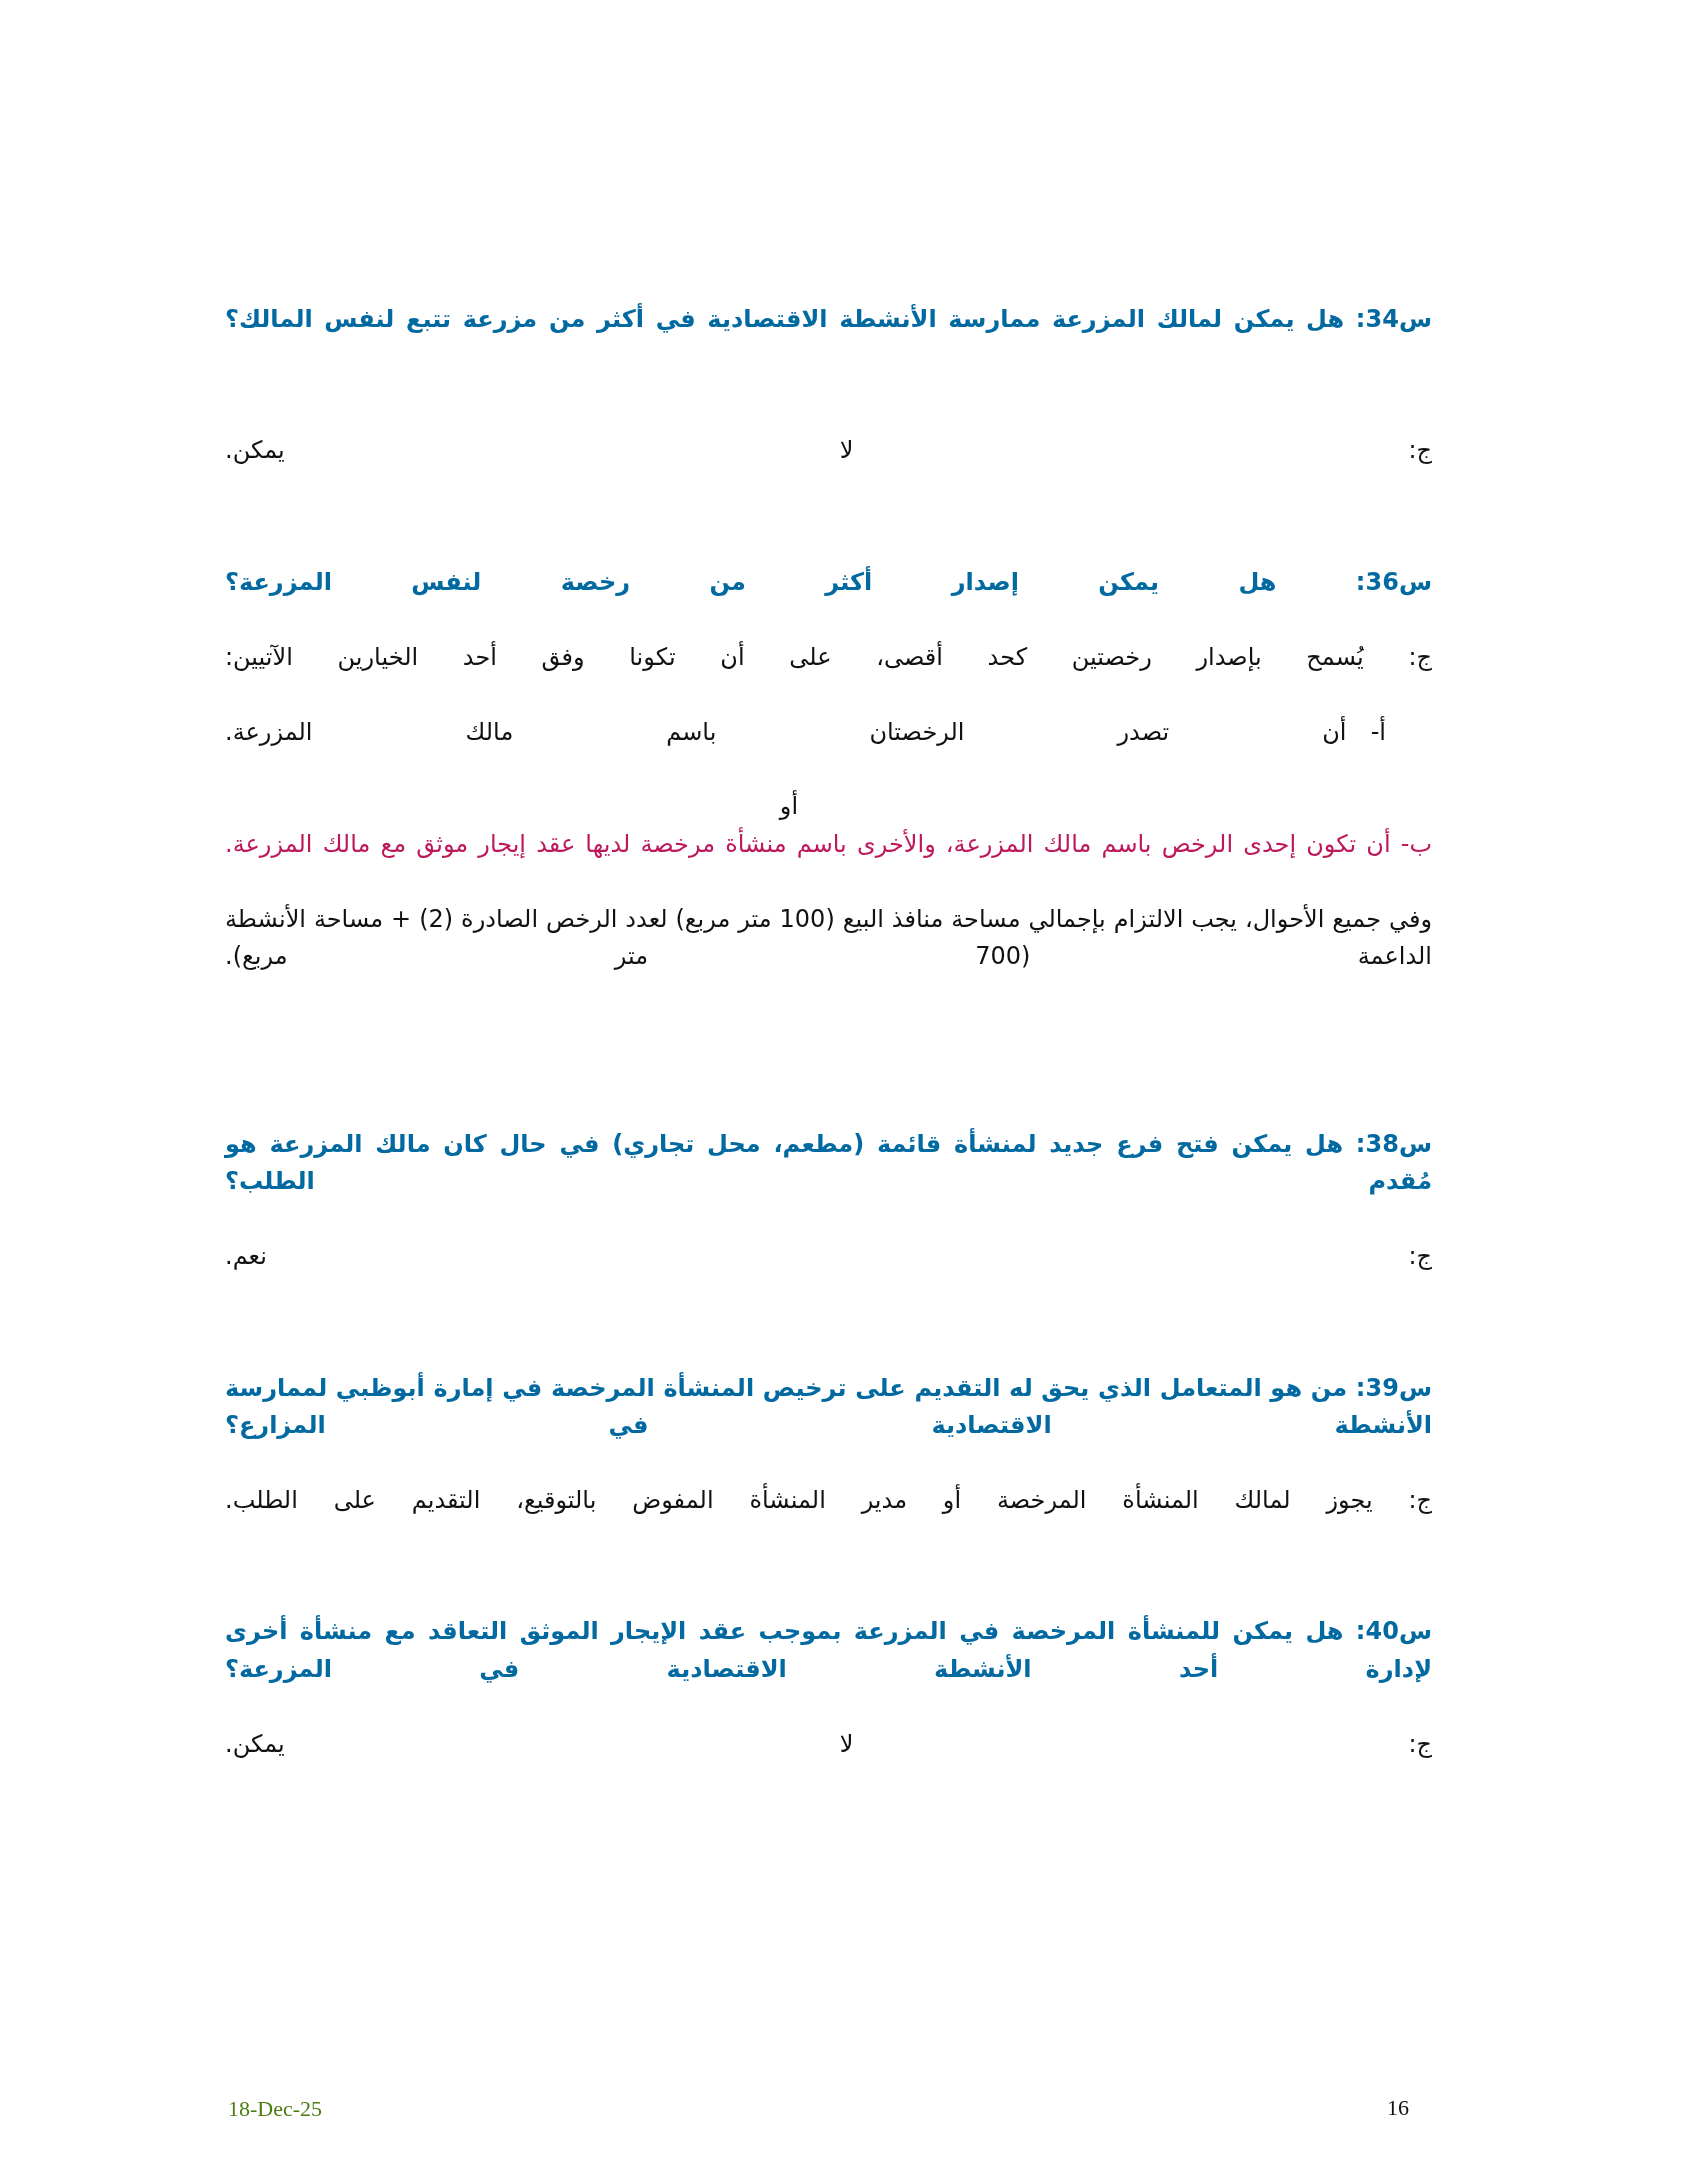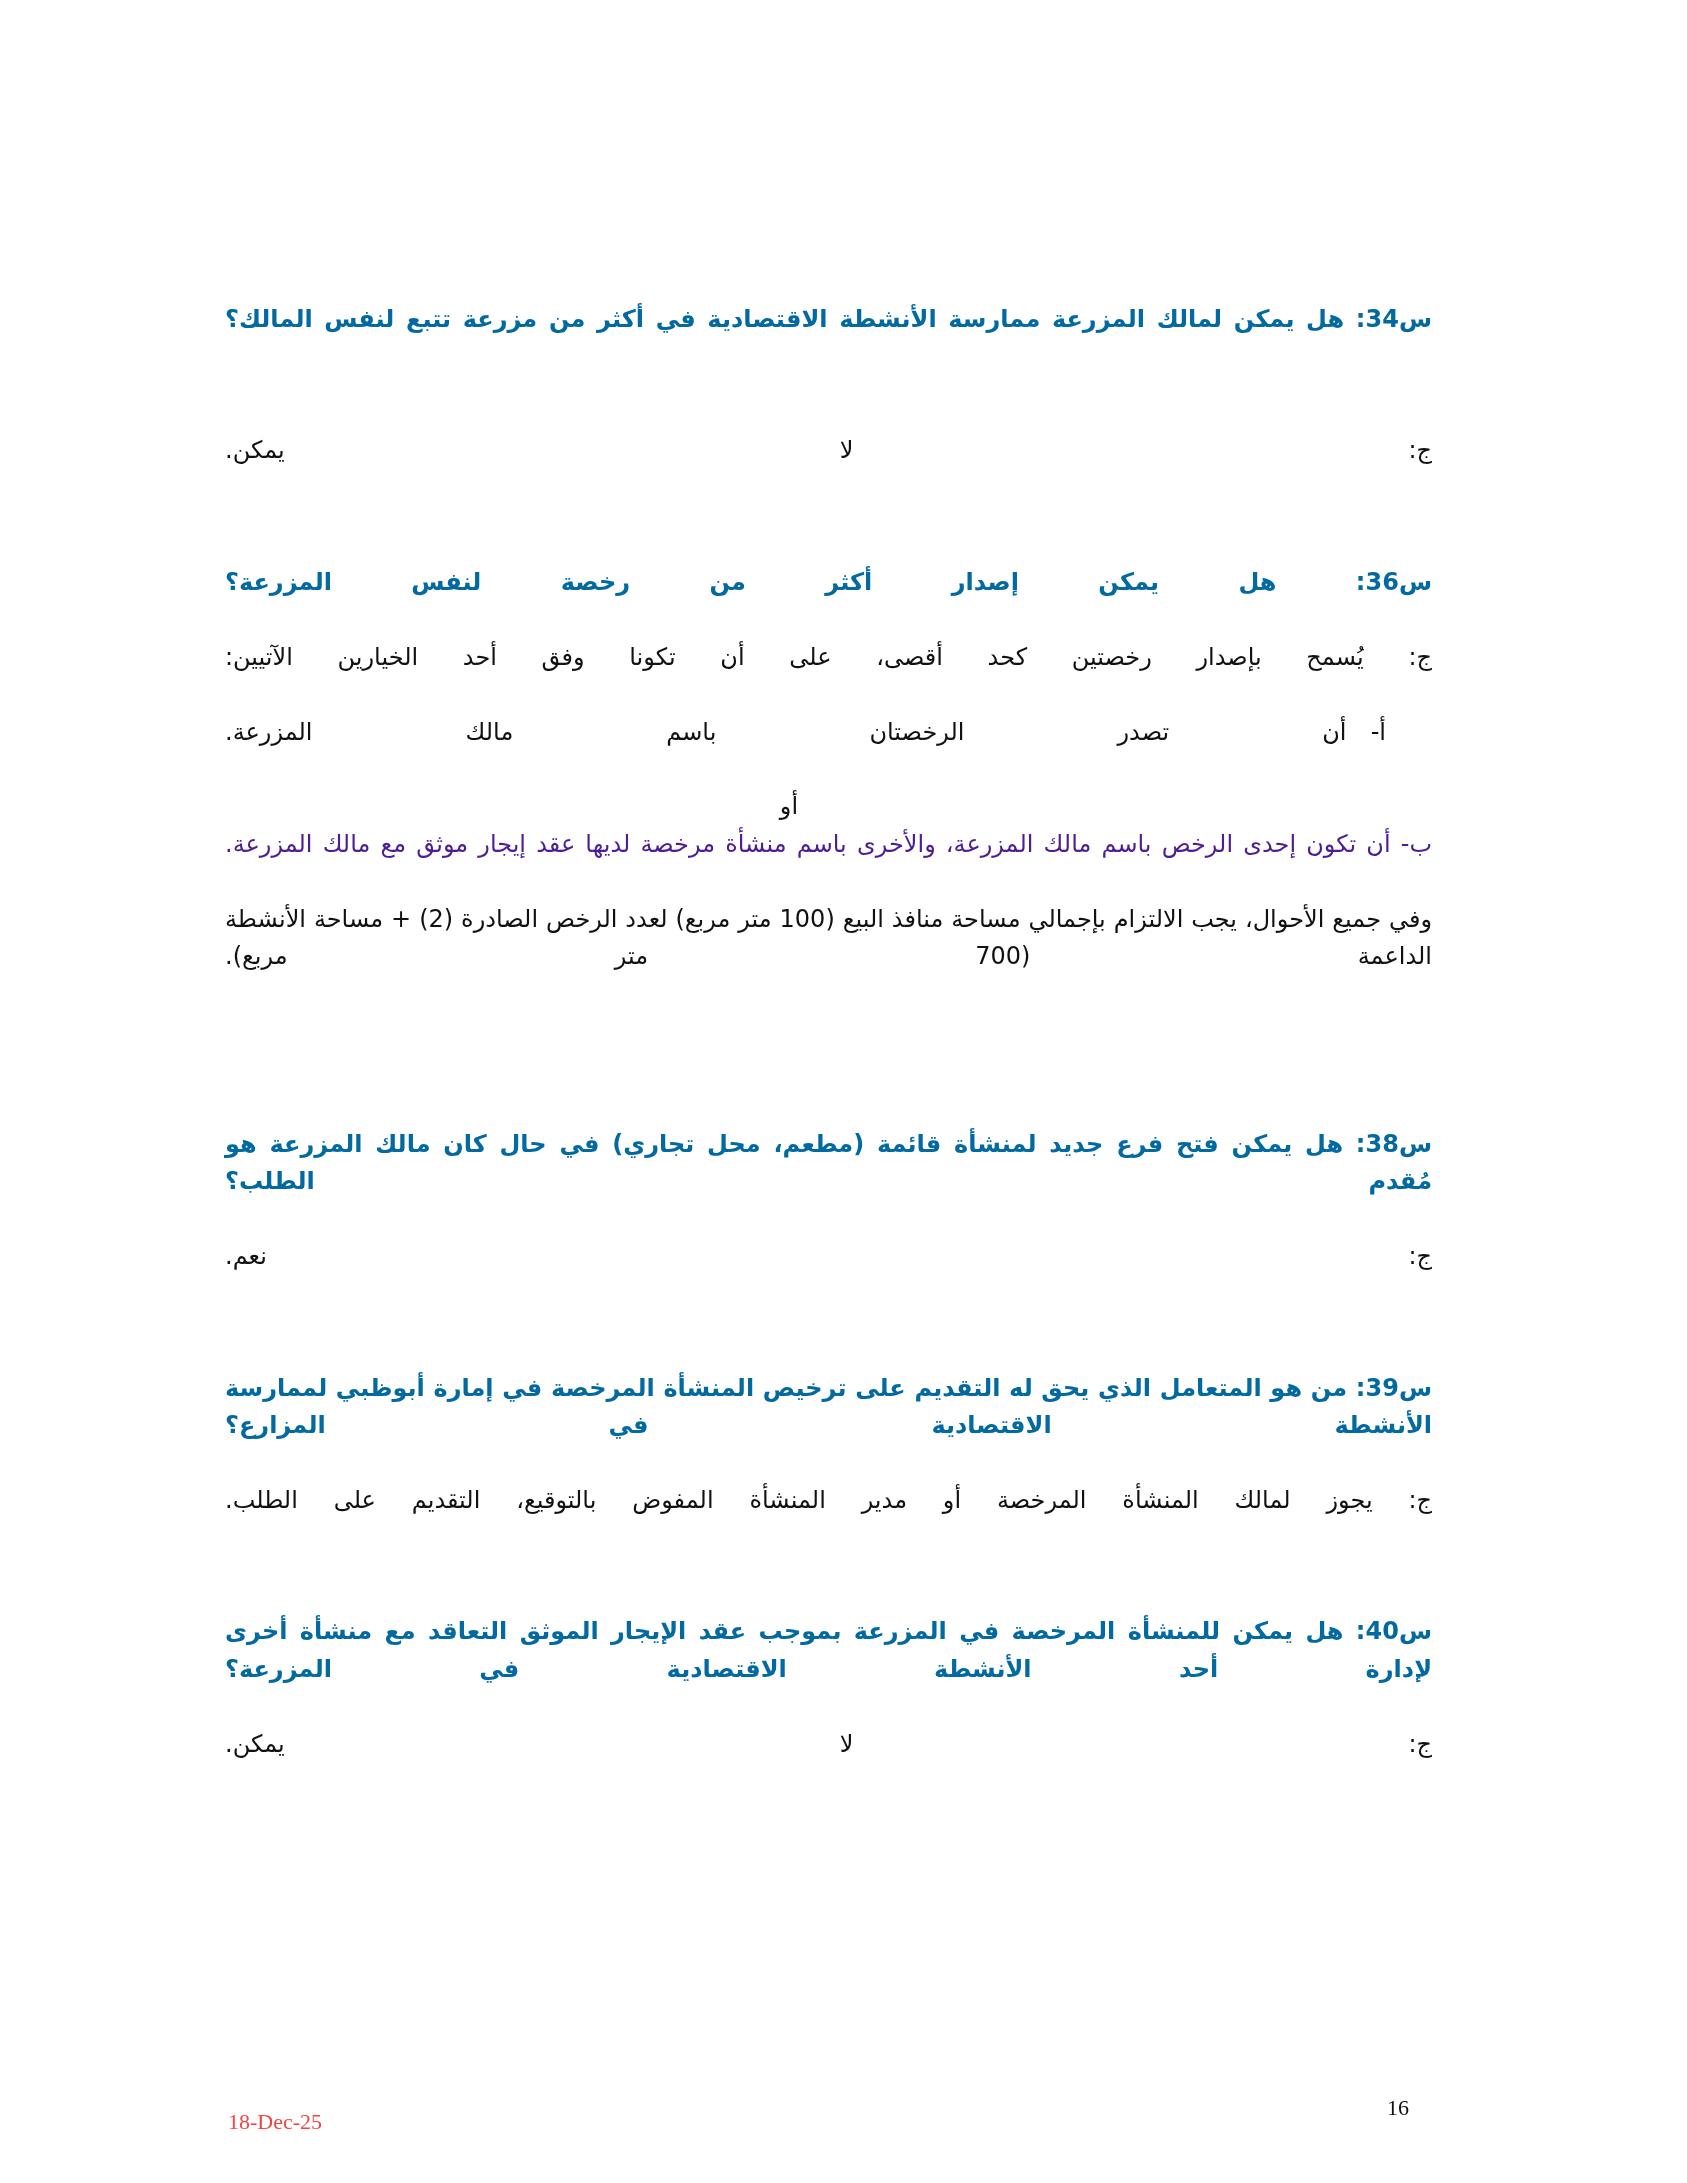--- a/index.html
+++ b/index.html
@@ -96,21 +96,21 @@
     color: #111111;
     font-size: 24px;
     line-height: 1.56;
     text-align: center;
     margin: 0;
     padding-right: 79px;
   }
 
   .b-item {
     font-weight: 400;
-    color: #4c1d95;
+    color: #be185d;
     font-size: 24px;
     line-height: 1.56;
     direction: rtl;
     text-align: justify;
     text-justify: inter-word;
     margin: 0;
     padding-right: 0;
   }
   .b-item::after {
     content: "";
@@ -138,24 +138,24 @@
   .footer {
     position: absolute;
     bottom: 0;
     left: 0;
     right: 0;
     height: 99px;
   }
   .footer-date {
     position: absolute;
     left: 228px;
-    top: 25px;
+    top: 12px;
     font-family: "Liberation Serif", "DejaVu Serif", serif;
     font-size: 22px;
-    color: #ef4444;
+    color: #4d7c0f;
     direction: ltr;
   }
   .footer-page {
     position: absolute;
     right: 278px;
     top: 11px;
     font-family: "Liberation Serif", "DejaVu Serif", serif;
     font-size: 22px;
     color: #111111;
     direction: ltr;

